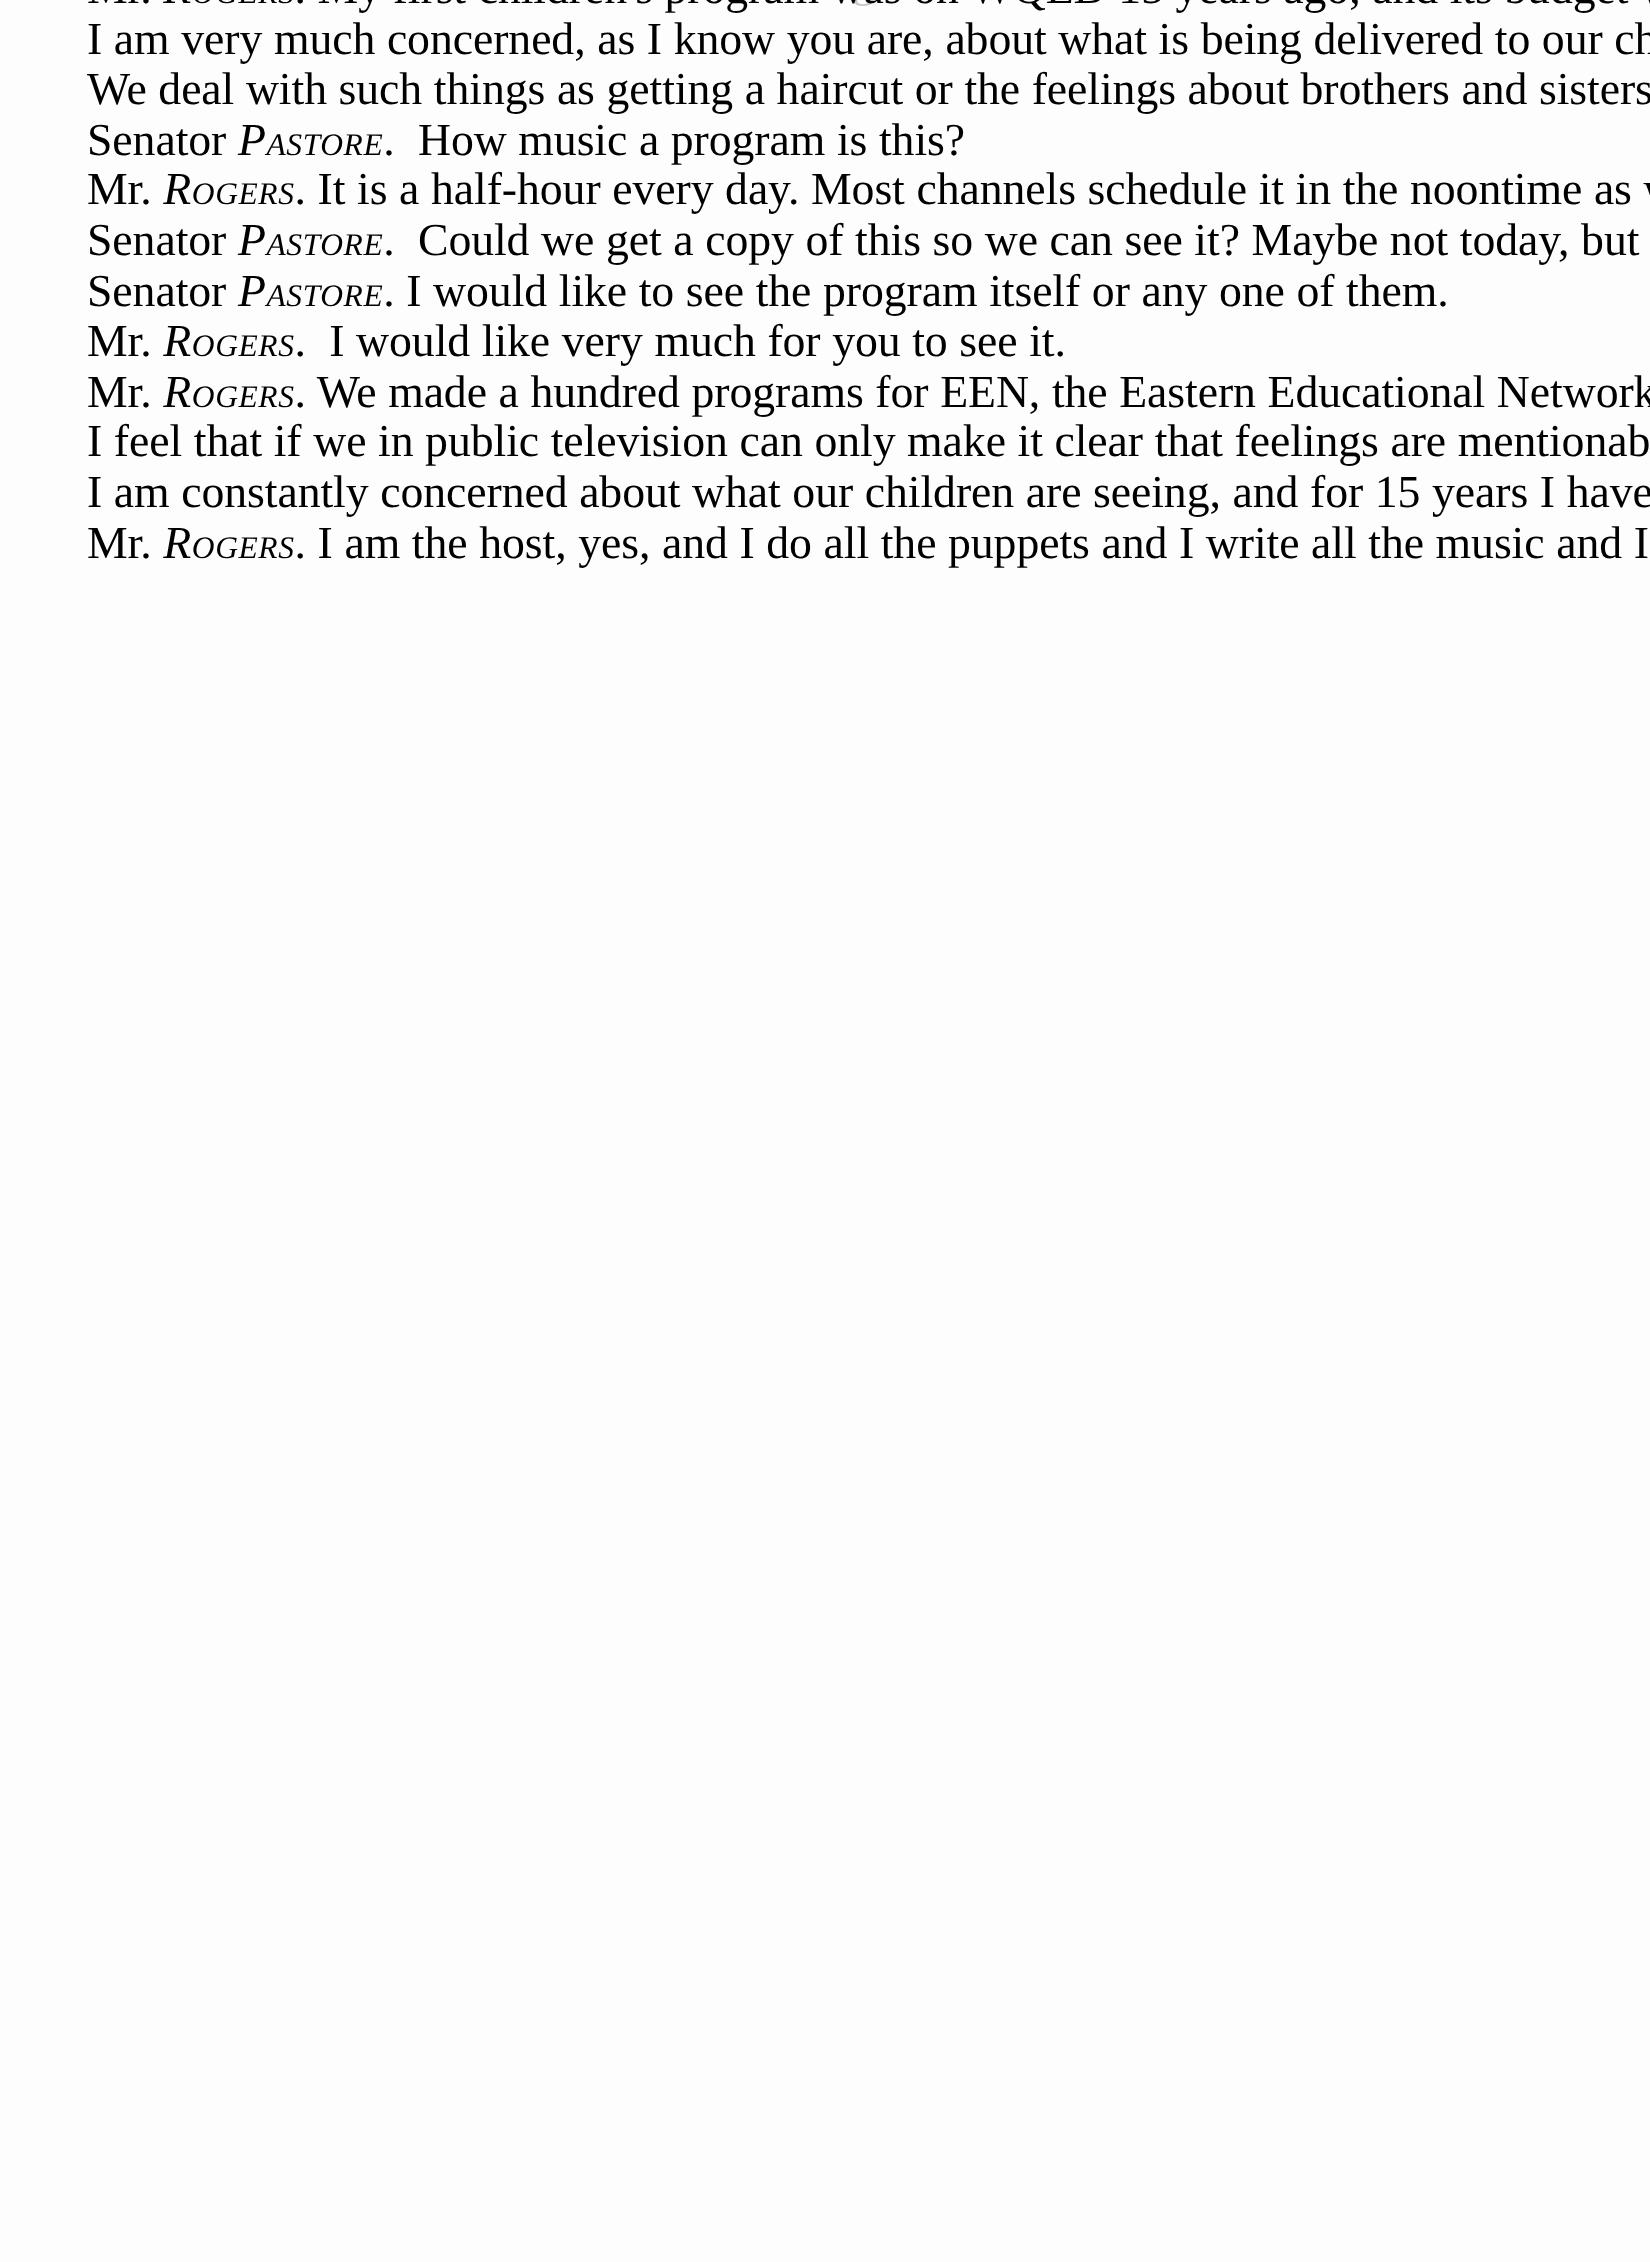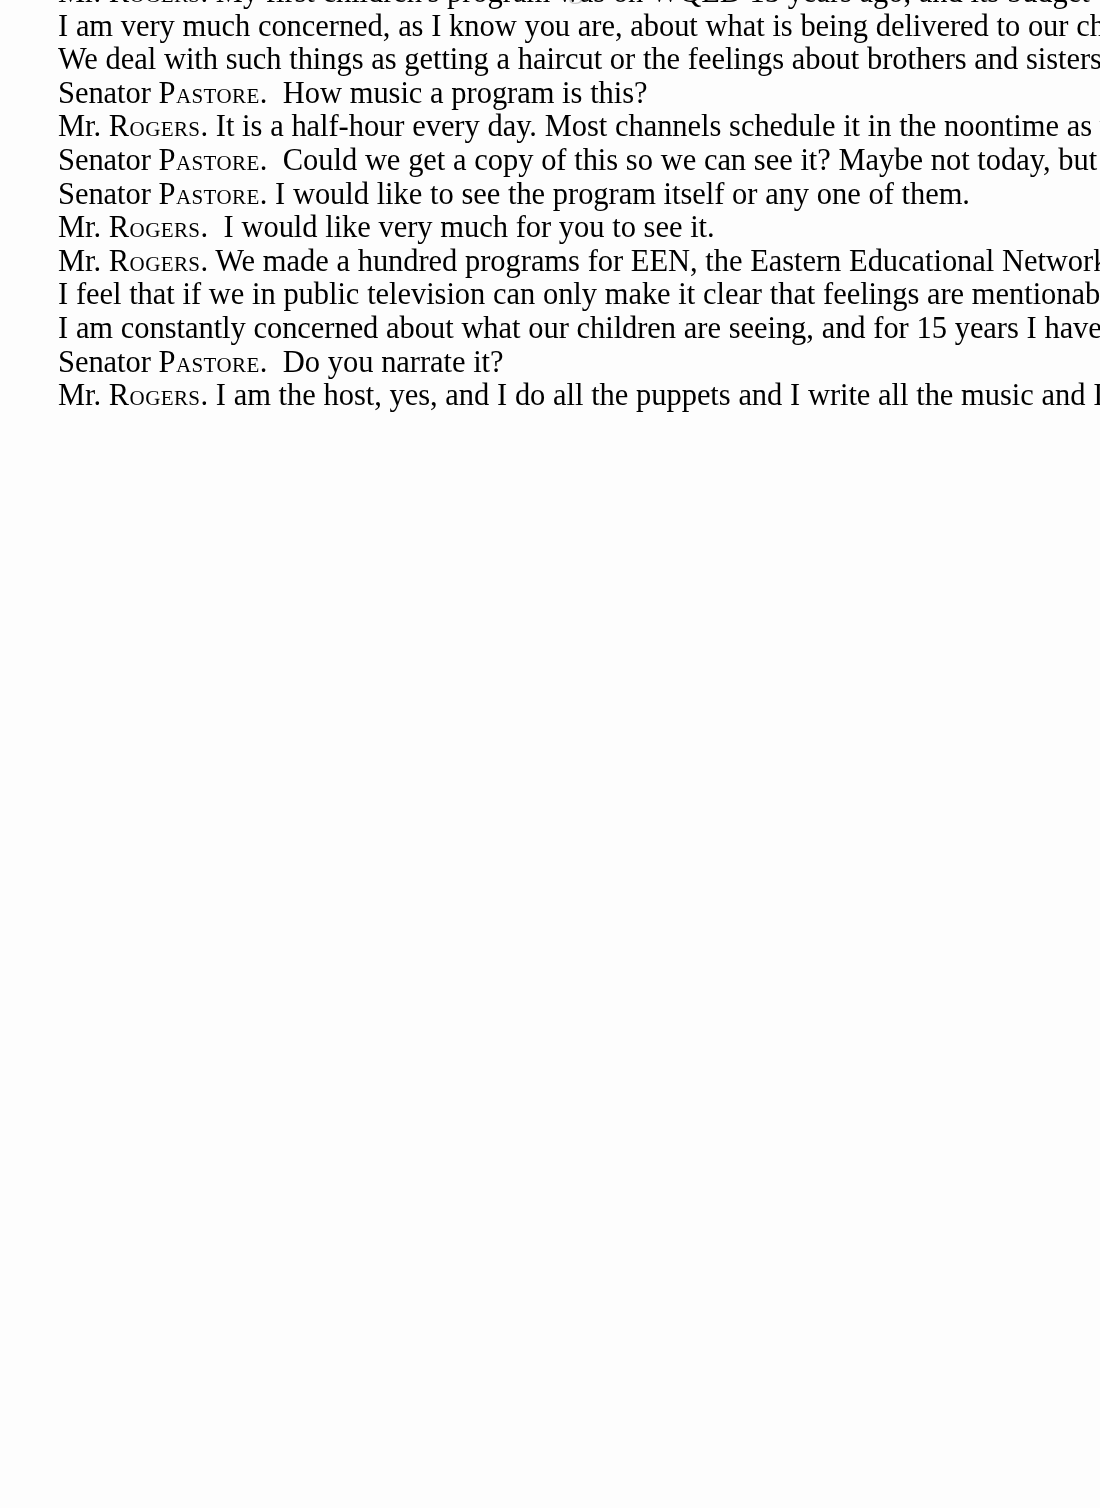--- a/index.html
+++ b/index.html
@@ -70,20 +70,21 @@
     text-align: left;
   }
 
   .speaker {
     white-space: nowrap;
   }
   .sc {
     font-variant: small-caps;
     font-size: 30.5px;
     letter-spacing: 0.4px;
+    font-style: italic;
   }
   .after-speaker {
     white-space: pre;
   }
 </style>
 </head>
 <body>
 
 <div id="page">
 
@@ -96,17 +97,16 @@
       <p class="para"><span class="after-speaker">I am very much concerned, as I know you are, about what is being delivered to our children in this country, and I have worked in the field of child development for 6 years now trying to understand the inner needs of children. We feel with such things as the inner drama of childhood. We don't have to bop somebody over the head to make drama on the screen.</span></p>
       <p class="para"><span class="after-speaker">We deal with such things as getting a haircut or the feelings about brothers and sisters, and the kind of anger that arises in simple family situations. And we speak to it constructively.</span></p>
       <p class="para"><span class="speaker"><span>Senator</span> <span class="sc">Pastore</span>.</span><span class="after-speaker">  How music a program is this?</span></p>
       <p class="para"><span class="speaker"><span>Mr.</span> <span class="sc">Rogers</span>.</span><span class="after-speaker"> It is a half-hour every day. Most channels schedule it in the noontime as well as in the evening. WETA here has scheduled it in the late afternoon.</span></p>
       <p class="para"><span class="speaker"><span>Senator</span> <span class="sc">Pastore</span>.</span><span class="after-speaker">  Could we get a copy of this so we can see it? Maybe not today, but I would like to see the program.</span></p>
       <p class="para"><span class="speaker"><span>Senator</span> <span class="sc">Pastore</span>.</span><span class="after-speaker"> I would like to see the program itself or any one of them.</span></p>
       <p class="para"><span class="speaker"><span>Mr.</span> <span class="sc">Rogers</span>.</span><span class="after-speaker">  I would like very much for you to see it.</span></p>
       <p class="para"><span class="speaker"><span>Mr.</span> <span class="sc">Rogers</span>.</span><span class="after-speaker"> We made a hundred programs for EEN, the Eastern Educational Network, and then when the money ran out, people in Boston, Pittsburgh, and Chicago all came to the fore and said we have got to have more of this neighborhood expression of care, and this is what I give, I give an expression of care every day to each child, to help him realize that he is unique. I end the program by saying “you have made this day a special day by just being you. There is no person in the whole world like you, and I like you just the way you are.”</span></p>
       <p class="para"><span class="after-speaker">I feel that if we in public television can only make it clear that feelings are mentionable and manageable, we will have done a great service for mental health. I think it is much more dramatic that two men could be working out their feelings of anger, much more dramatic, than showing something of gunfire.</span></p>
       <p class="para"><span class="after-speaker">I am constantly concerned about what our children are seeing, and for 15 years I have tried in this country and Canada to present what I feel is a meaningful expression of care.</span></p>
-      <p class="para"><span class="speaker"><span>Senator</span> <span class="sc">Pastore</span>.</span><span class="after-speaker">  Do you narrate it?</span></p>
       <p class="para"><span class="speaker"><span>Mr.</span> <span class="sc">Rogers</span>.</span><span class="after-speaker"> I am the host, yes, and I do all the puppets and I write all the music and I write all the scripts.</span></p>
     </div>
 
 </div>
 
 </body></html>

